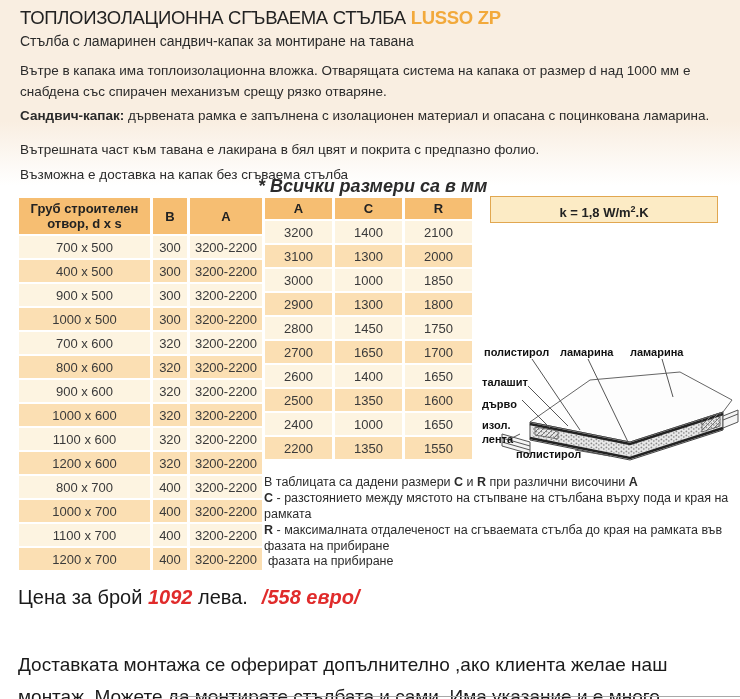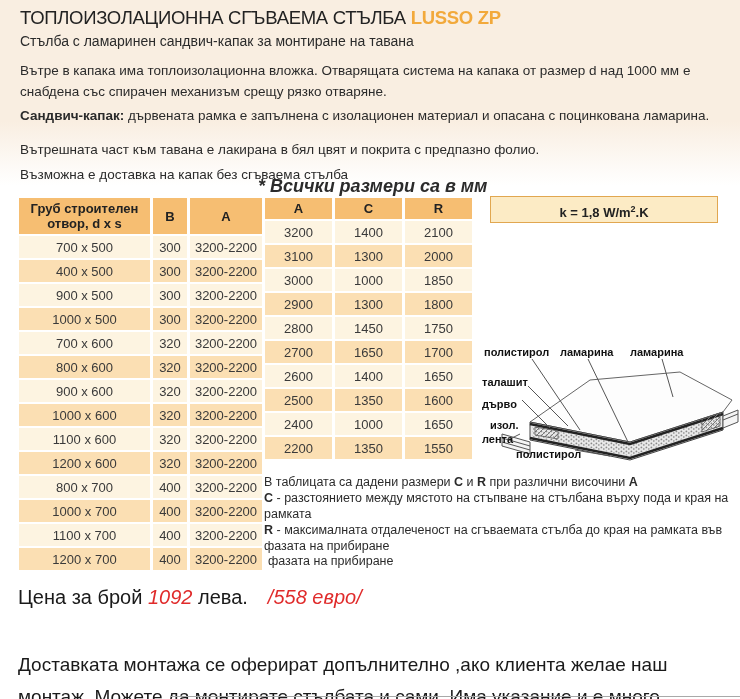--- a/index.html
+++ b/index.html
@@ -43,30 +43,30 @@
   .k-box sup{font-size:9px;}
 
   .diagram{position:absolute;left:480px;top:342px;width:260px;height:128px;}
   .diagram svg{position:absolute;left:0;top:0;}
   .dlabel{position:absolute;font-size:11px;font-weight:bold;color:#111;white-space:nowrap;}
   .dl-top1{left:4px;top:4px;}
   .dl-top2{left:80px;top:4px;}
   .dl-top3{left:150px;top:4px;}
   .dl-left1{left:2px;top:34px;}
   .dl-left2{left:2px;top:56px;}
-  .dl-left3{left:2px;top:77px;margin-left:8px;}
+  .dl-left3{left:2px;top:77px;}
   .dl-left4{left:2px;top:91px;}
   .dl-bottom{left:36px;top:106px;}
 
   .explain{position:absolute;left:264px;top:474px;width:474px;font-size:12.5px;line-height:16px;}
   .explain-extra{position:absolute;left:268px;top:554px;font-size:12.5px;}
 
   .price-line{position:absolute;left:18px;top:586px;font-size:20px;color:#1a1a1a;}
-  .price-red{color:var(--price-red);font-weight:normal;font-style:italic;}
-  .price-euro{margin-left:20px;}
+  .price-red{color:var(--price-red);font-weight:bold;font-style:italic;}
+  .price-euro{margin-left:14px;}
   .price-para{position:absolute;left:18px;top:613px;width:706px;font-size:19px;line-height:32px;color:#1a1a1a;margin-top:36px;}
   .bottom-rule{position:absolute;left:170px;top:696px;width:570px;height:1px;background:#a9a9a9;}
 </style>
 </head>
 <body>
 
 <div class="page">
   <div class="bg-grad"></div>
   <div class="layer">
 

